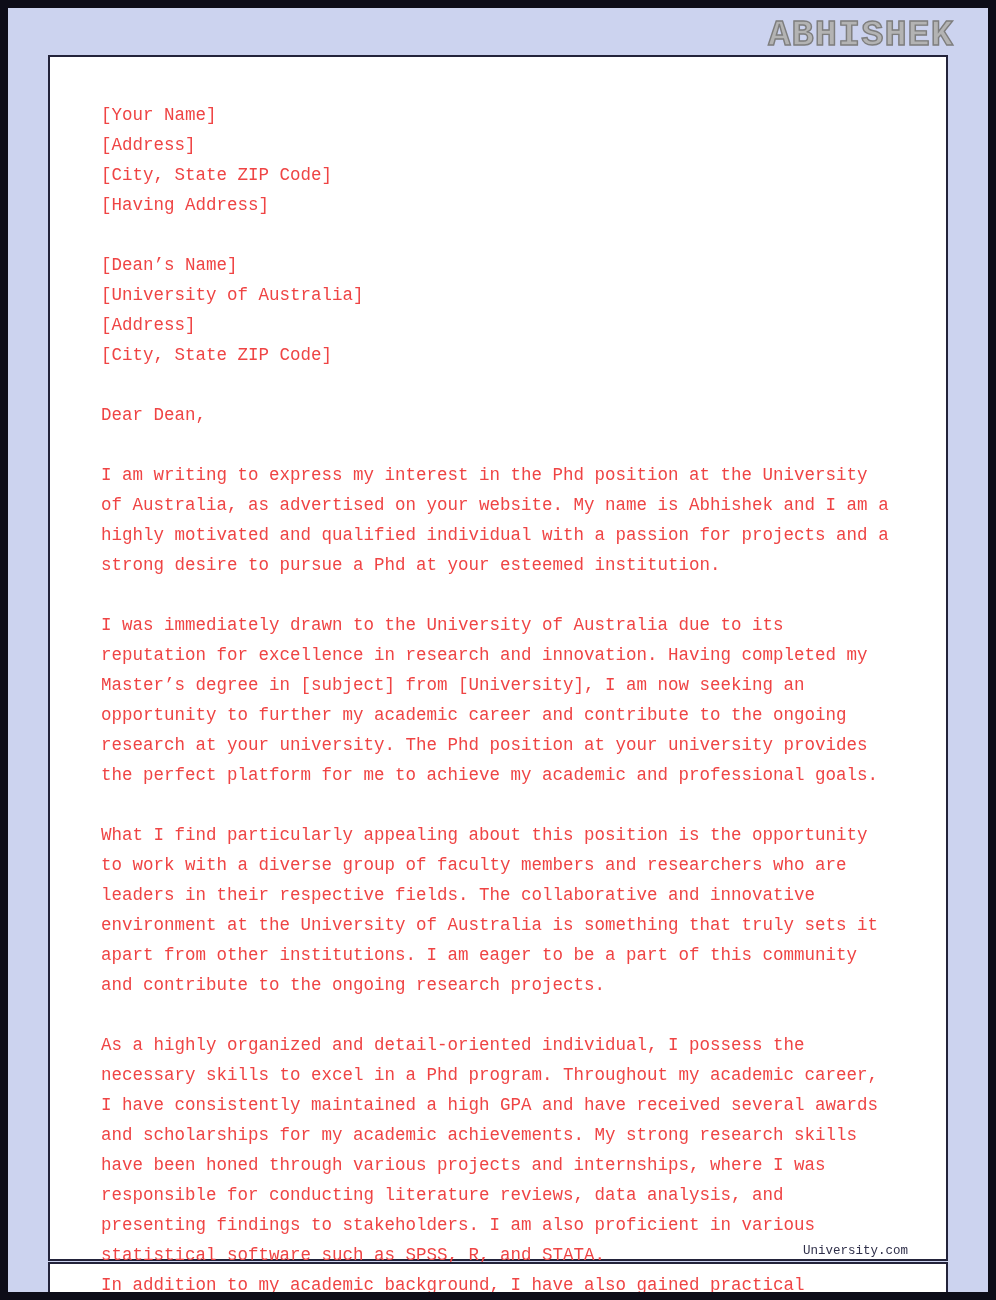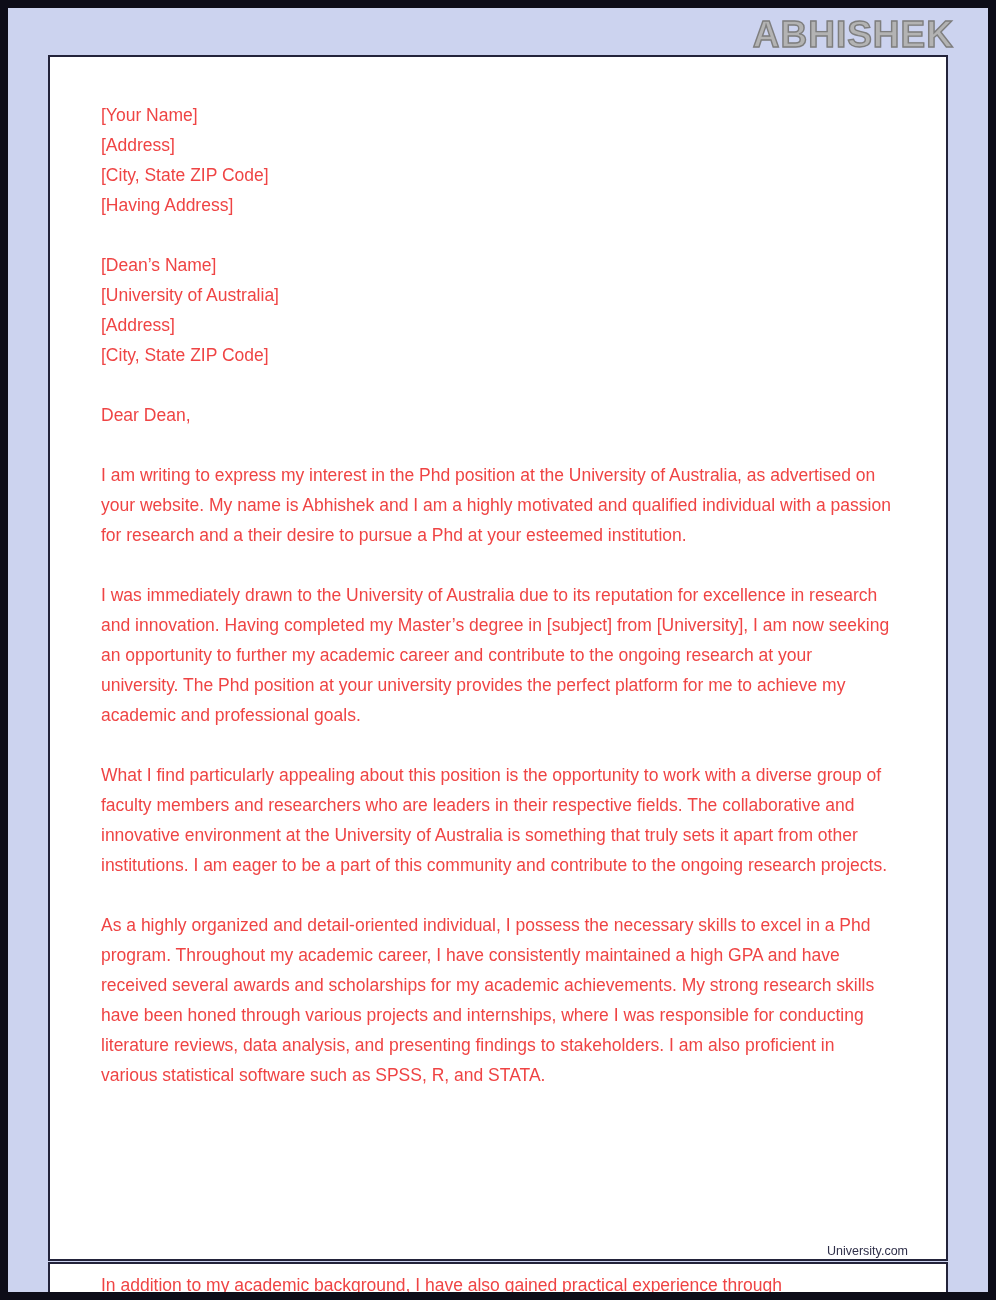--- a/index.html
+++ b/index.html
@@ -7,20 +7,21 @@
     width: 996px; height: 1300px;
     font-family: "Liberation Sans", sans-serif;
   }
   body { position: relative; background: #0d0d18; }
 
   .frame {
     position: absolute; inset: 0;
     border: 8px solid #0d0d18;
     background: #ccd3ef;
     overflow: hidden;
+    font-family: Liberation Mono, monospace;
   }
 
   .logo {
     position: absolute; top: 6px; right: 34px;
     font-size: 37px; font-weight: 700;
     letter-spacing: 1px;
     color: #b3b3b3;
     -webkit-text-stroke: 1.4px #7e7e7e;
     text-shadow: 0 0 1px #8a8a8a;
   }
@@ -72,21 +73,21 @@
         <div class="line">[Dean’s Name]</div>
         <div class="line">[University of Australia]</div>
         <div class="line">[Address]</div>
         <div class="line">[City, State ZIP Code]</div>
       </div>
 
       <div class="block">
         <div class="line">Dear Dean,</div>
       </div>
 
-      <div class="para">I am writing to express my interest in the Phd position at the University of Australia, as advertised on your website. My name is Abhishek and I am a highly motivated and qualified individual with a passion for research and a their desire to pursue a Phd at your esteemed institution.</div>
+      <div class="para">I am writing to express my interest in the Phd position at the University of Australia, as advertised on your website. My name is Abhishek and I am a highly motivated and qualified individual with a passion for projects and a strong desire to pursue a Phd at your esteemed institution.</div>
       <div class="para">I was immediately drawn to the University of Australia due to its reputation for excellence in research and innovation. Having completed my Master’s degree in [subject] from [University], I am now seeking an opportunity to further my academic career and contribute to the ongoing research at your university. The Phd position at your university provides the perfect platform for me to achieve my academic and professional goals.</div>
       <div class="para">What I find particularly appealing about this position is the opportunity to work with a diverse group of faculty members and researchers who are leaders in their respective fields. The collaborative and innovative environment at the University of Australia is something that truly sets it apart from other institutions. I am eager to be a part of this community and contribute to the ongoing research projects.</div>
       <div class="para">As a highly organized and detail-oriented individual, I possess the necessary skills to excel in a Phd program. Throughout my academic career, I have consistently maintained a high GPA and have received several awards and scholarships for my academic achievements. My strong research skills have been honed through various projects and internships, where I was responsible for conducting literature reviews, data analysis, and presenting findings to stakeholders. I am also proficient in various statistical software such as SPSS, R, and STATA.</div>
 
     </div>
 
     <div class="watermark">University.com</div>
   </div>
 
   <div class="page page2">

